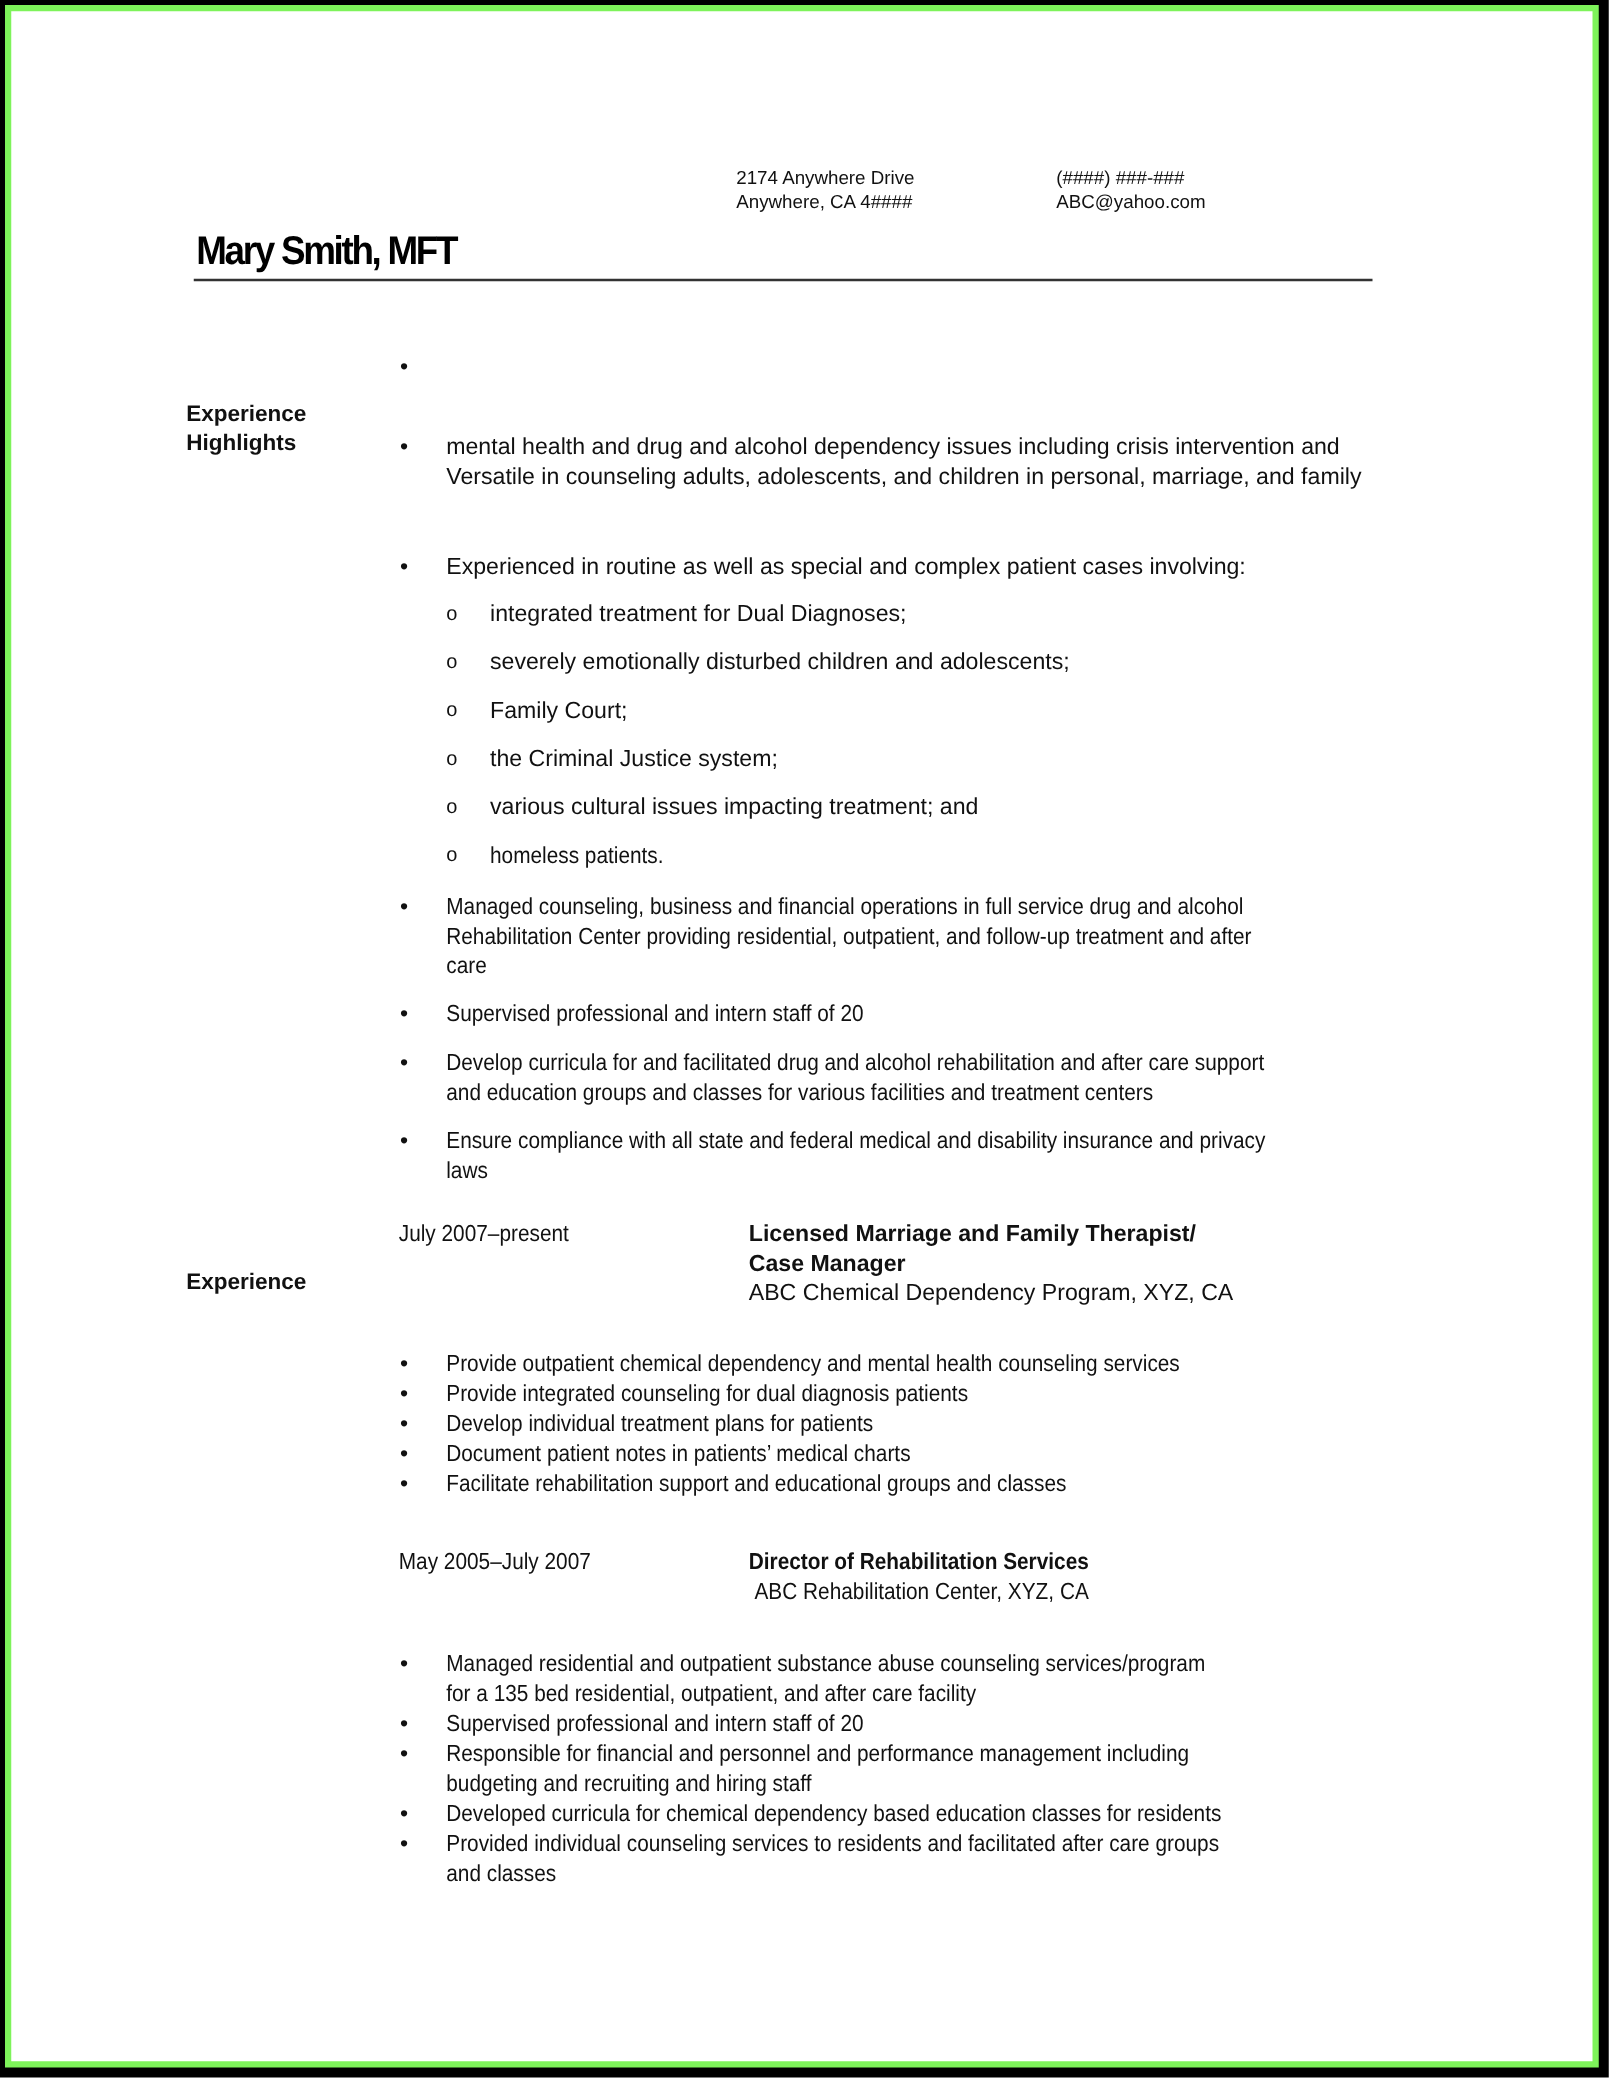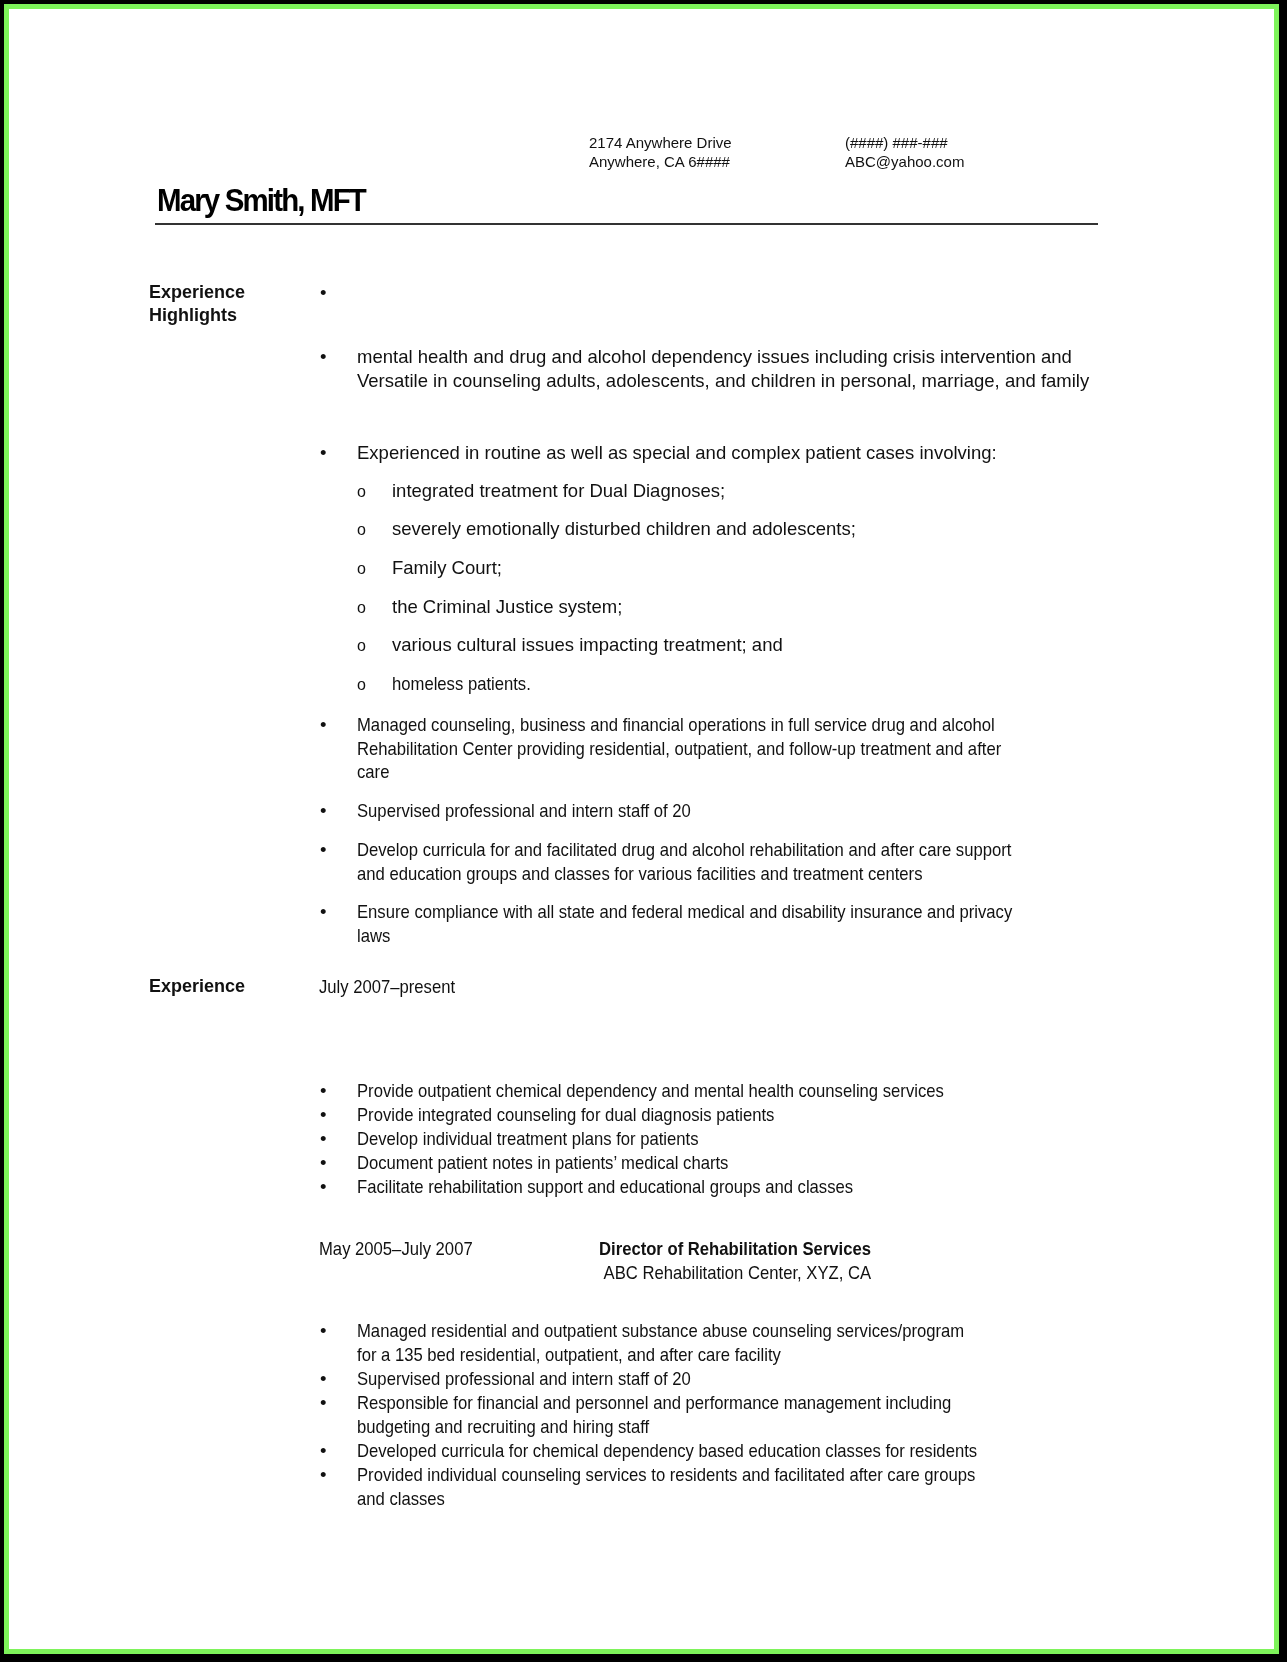--- a/index.html
+++ b/index.html
@@ -17,40 +17,40 @@
     background: #fff;
   }
   .abs { position: absolute; }
   .contact { font-size: 15px; line-height: 19px; }
   .name {
     left: 148px; top: 173px; font-size: 32px; font-weight: bold;
     letter-spacing: -2px; transform: scaleX(0.92); transform-origin: left;
     color: #000;
   }
   .rule { left: 146px; top: 214px; width: 943px; height: 2px; background: #333; }
-  .label { left: 140px; font-weight: bold; font-size: 18px; line-height: 23px; }
+  .label { left: 140px; font-weight: bold; font-size: 18px; line-height: 23px; margin-top: 39px; }
   .txt { font-size: 18.5px; line-height: 23.5px; }
   .bullet-row { position: absolute; left: 311px; width: 830px; }
   .bullet-row .dot { position: absolute; left: 0; top: 0; }
   .bullet-row .body { position: absolute; left: 37px; width: 790px; }
   .sub-row { position: absolute; left: 348px; width: 790px; }
   .sub-row .dot { position: absolute; left: 0; top: 1px; font-size: 16px; }
   .sub-row .body { position: absolute; left: 35px; }
   .cond { transform: scaleX(0.9); transform-origin: left; }
   .bold { font-weight: bold; }
 </style>
 </head>
 <body>
 
 <div class="frame"></div>
 <div class="page">
 
   <div class="abs contact" style="left:580px; top:124px;">
     <div>2174 Anywhere Drive</div>
-    <div>Anywhere, CA 6####</div>
+    <div>Anywhere, CA 4####</div>
   </div>
   <div class="abs contact" style="left:836px; top:124px;">
     <div>(####) ###-###</div>
     <div>ABC@yahoo.com</div>
   </div>
   <div class="abs name">Mary Smith, MFT</div>
   <div class="abs rule"></div>
 
   <div class="abs label" style="top:272px;">
     <div>Experience</div>
@@ -138,20 +138,25 @@
         <span class="dot">o</span>
         <div class="body cond">
           <div>homeless patients.</div>
         </div>
       </div>
     </div>
 
   <div class="abs label" style="top:966px;">Experience</div>
 
   <div class="abs txt cond" style="left:310px; top:966px;">July 2007–present</div>
+  <div class="abs txt" style="left:590px; top:966px;">
+    <div class="bold">Licensed Marriage and Family Therapist/</div>
+    <div class="bold">Case Manager</div>
+    <div>ABC Chemical Dependency Program, XYZ, CA</div>
+  </div>
   <div id="job0">
       <div class="bullet-row txt" style="top: 1070px;">
         <span class="dot">•</span>
         <div class="body cond">
           <div>Provide outpatient chemical dependency and mental health counseling services</div>
         </div>
       </div>
       <div class="bullet-row txt" style="top: 1094px;">
         <span class="dot">•</span>
         <div class="body cond">

